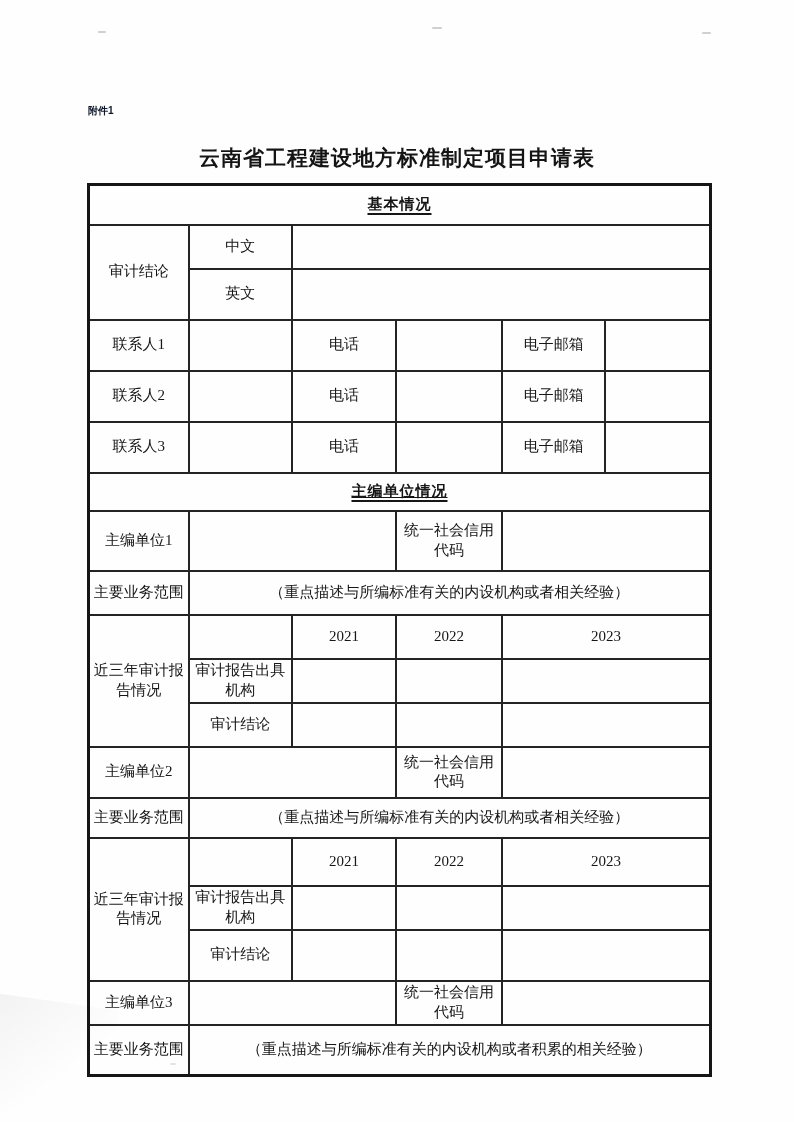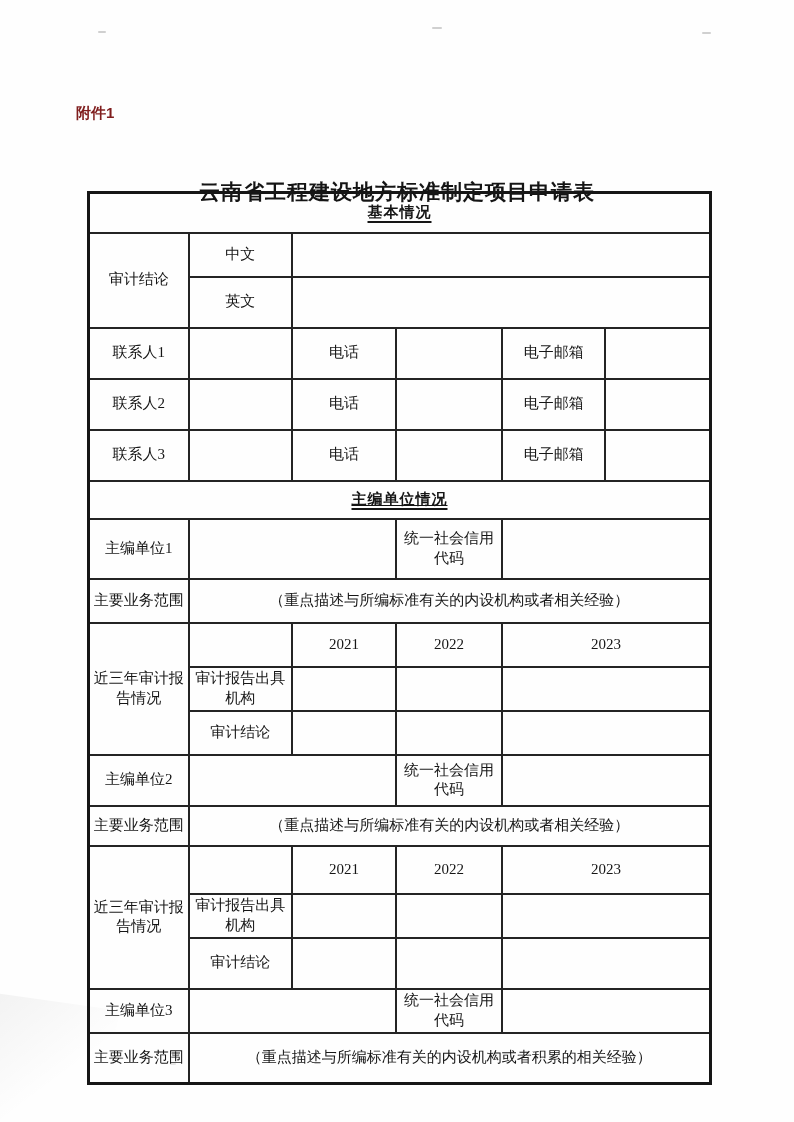--- a/index.html
+++ b/index.html
@@ -7,36 +7,35 @@
   body {
     width: 794px; height: 1122px;
     font-family: "Liberation Serif", "DejaVu Serif", serif;
     color: #151515;
     position: relative;
     overflow: hidden;
   }
   .page { position: absolute; inset: 0; background: #fefefe; }
 
   .attachment {
-    position: absolute; left: 76px; top: 104px;
+    position: absolute; left: 88px; top: 104px;
     font-family: "Liberation Sans", "DejaVu Sans", sans-serif;
-    font-weight: bold; font-size: 15px; color: #7f1d1d;
+    font-weight: bold; font-size: 10px; color: #0f172a;
   }
   .doc-title {
     position: absolute; left: 0; top: 144px; width: 794px;
     text-align: center; font-weight: bold; font-size: 21px;
-    letter-spacing: 1px; color: #141414; margin-top: 34px;
+    letter-spacing: 1px; color: #141414;
   }
 
   table.form {
     position: absolute; left: 87px; top: 183px;
     width: 625px; table-layout: fixed;
     border-collapse: collapse;
     border: 3px solid #161616;
-    margin-top: 8px;
   }
   table.form td {
     border: 2px solid #242424;
     text-align: center; vertical-align: middle;
     font-size: 15px; line-height: 1.3; color: #161616;
     padding: 1px 2px;
     overflow: hidden;
   }
   td.sec {
     font-weight: bold; font-size: 16px; letter-spacing: 1px;

